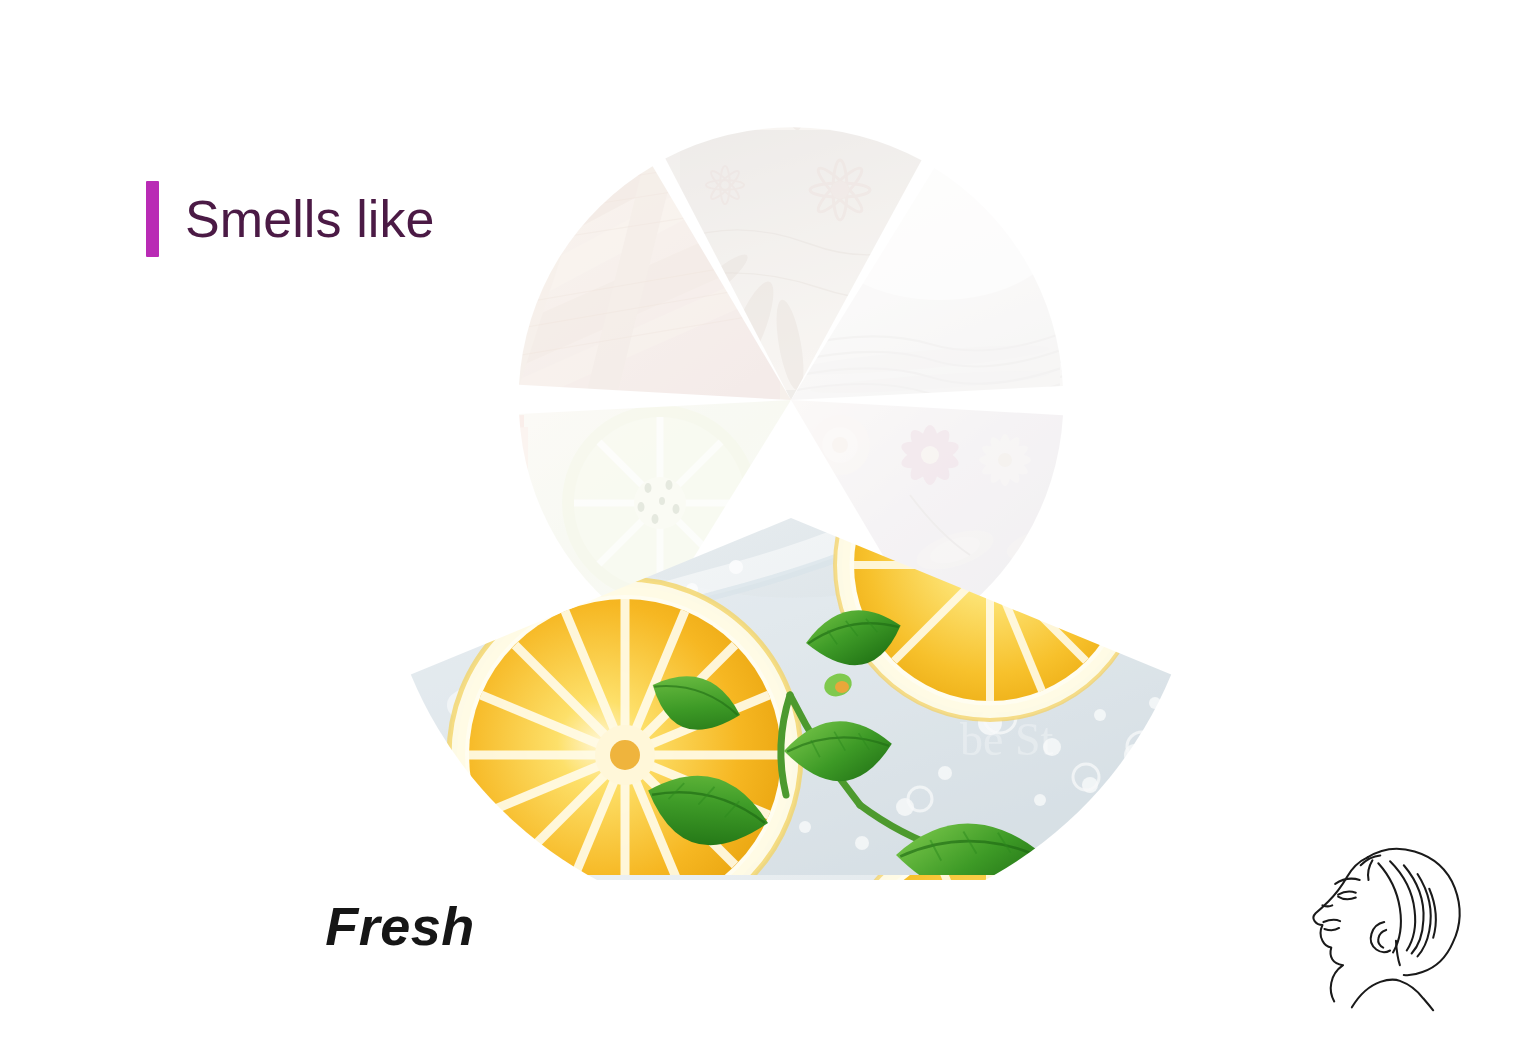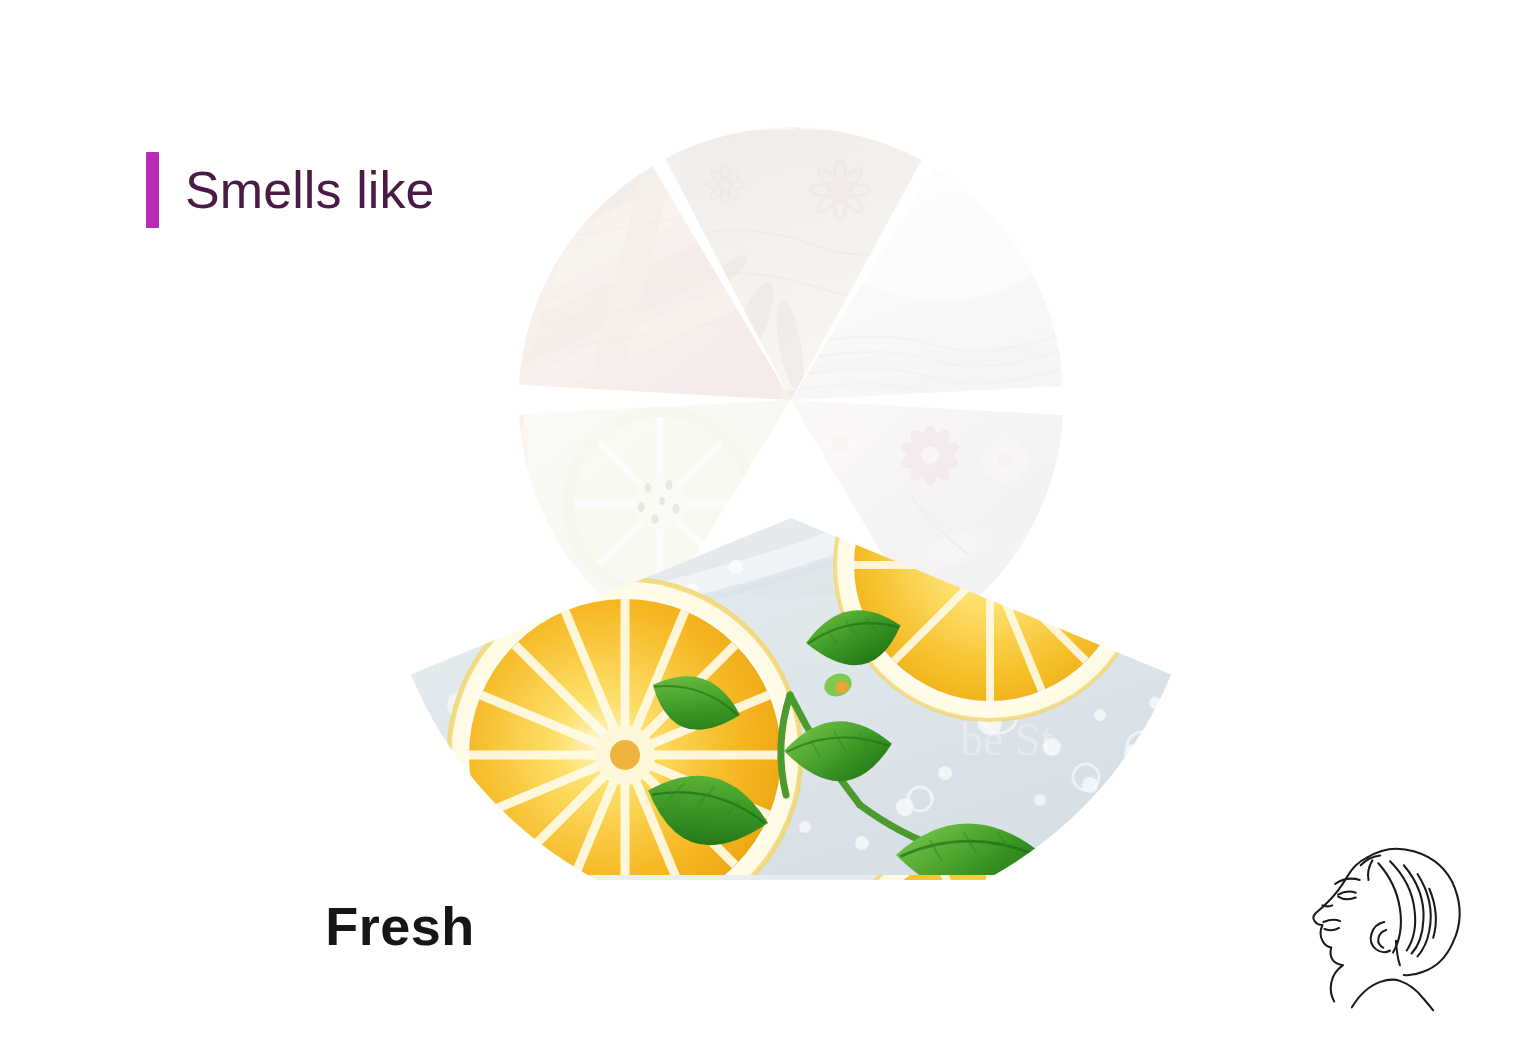--- a/index.html
+++ b/index.html
@@ -8,21 +8,21 @@
     width:1522px;height:1051px;
     background:#ffffff;
     font-family:"Liberation Sans",sans-serif;
     overflow:hidden;
     position:relative;
   }
 
   
   .title-block{
     position:absolute;
-    left:108px; top:152px;
+    left:108px; top:181px;
     display:flex; align-items:center; gap:26px;padding-left:38px;
   }
   .title-bar{
     width:13px; height:76px;
     background:#b92bb5;
     flex:0 0 auto;
     border-radius:1px;
   }
   .title-text{
     font-size:52px;
@@ -46,21 +46,21 @@
   .selected-label{
     position:absolute;
     left:0; top:895px;
     width:1600px;
     text-align:center;
     font-size:54px;
     font-weight:bold;
     color:#161616;
     letter-spacing:0.5px;
   }
-  .selected-label span{margin-left:-800px;display:inline-block;}
+  .selected-label span{margin-left:-800px;display:inline-block;font-style:italic;}
 
   
   .face-icon{
     position:absolute;
     left:1296px; top:828px;
     width:196px; height:196px;
   }
   .face-icon svg{display:block;width:100%;height:100%;}
 </style>
 </head>

